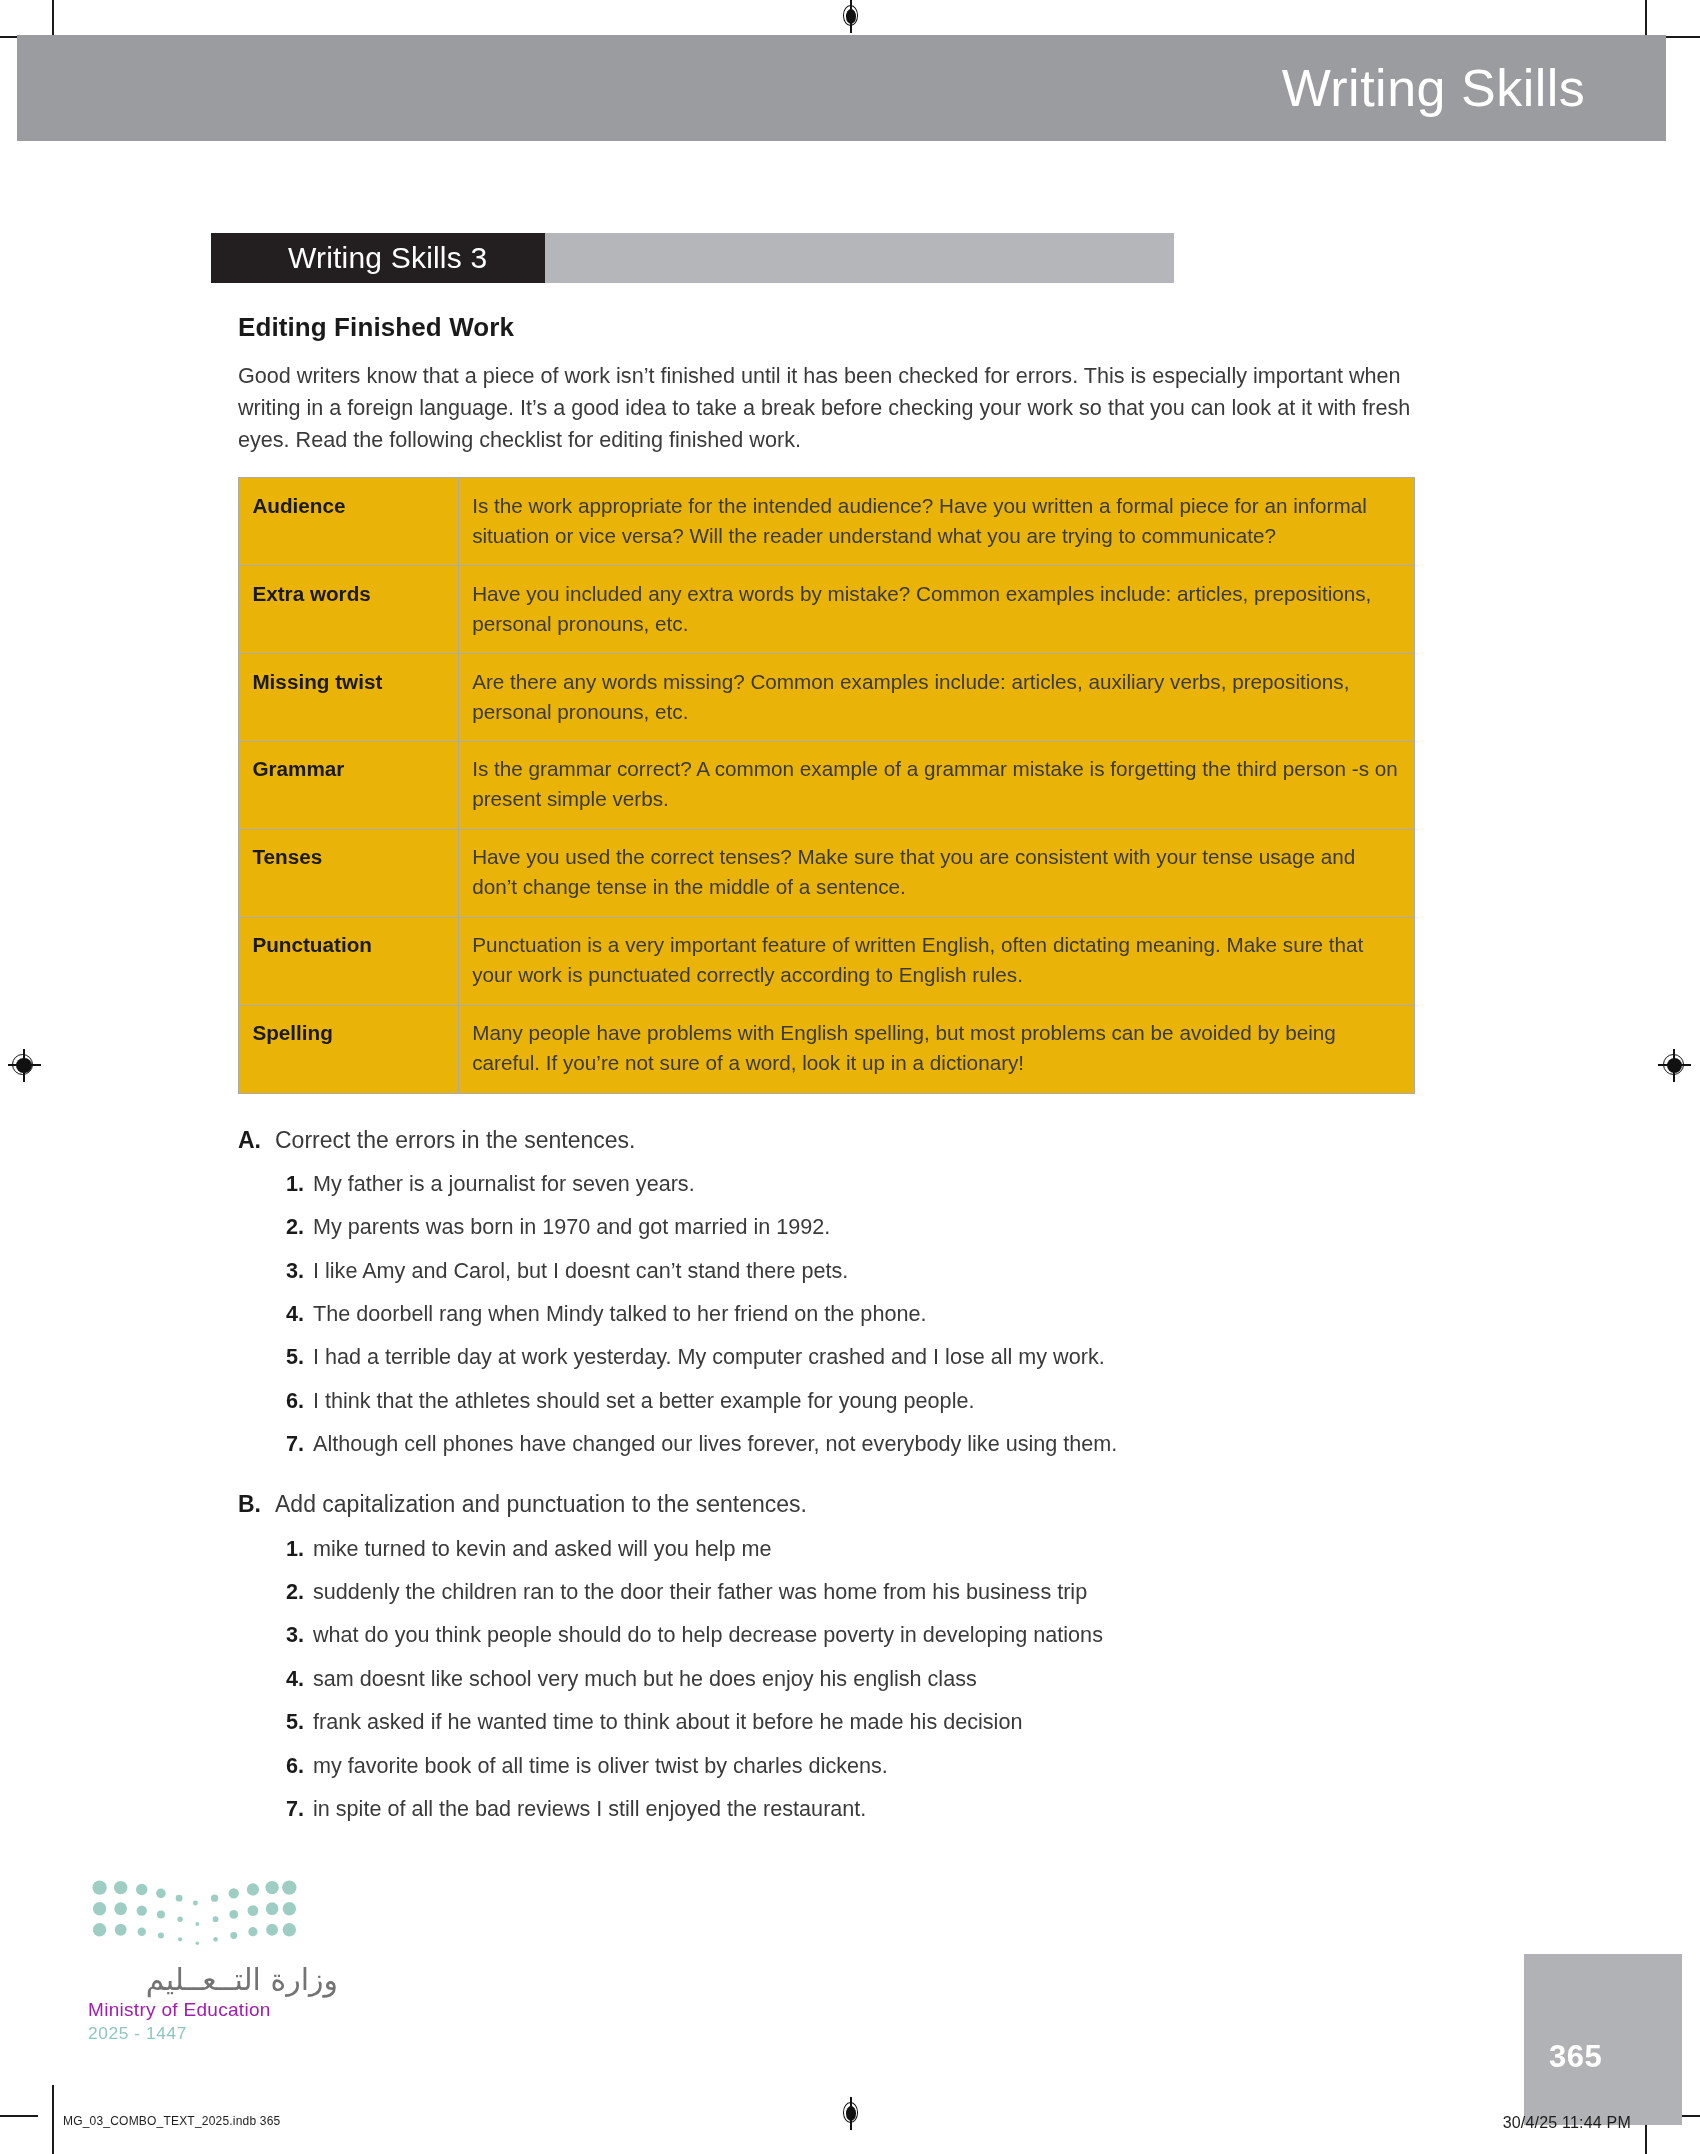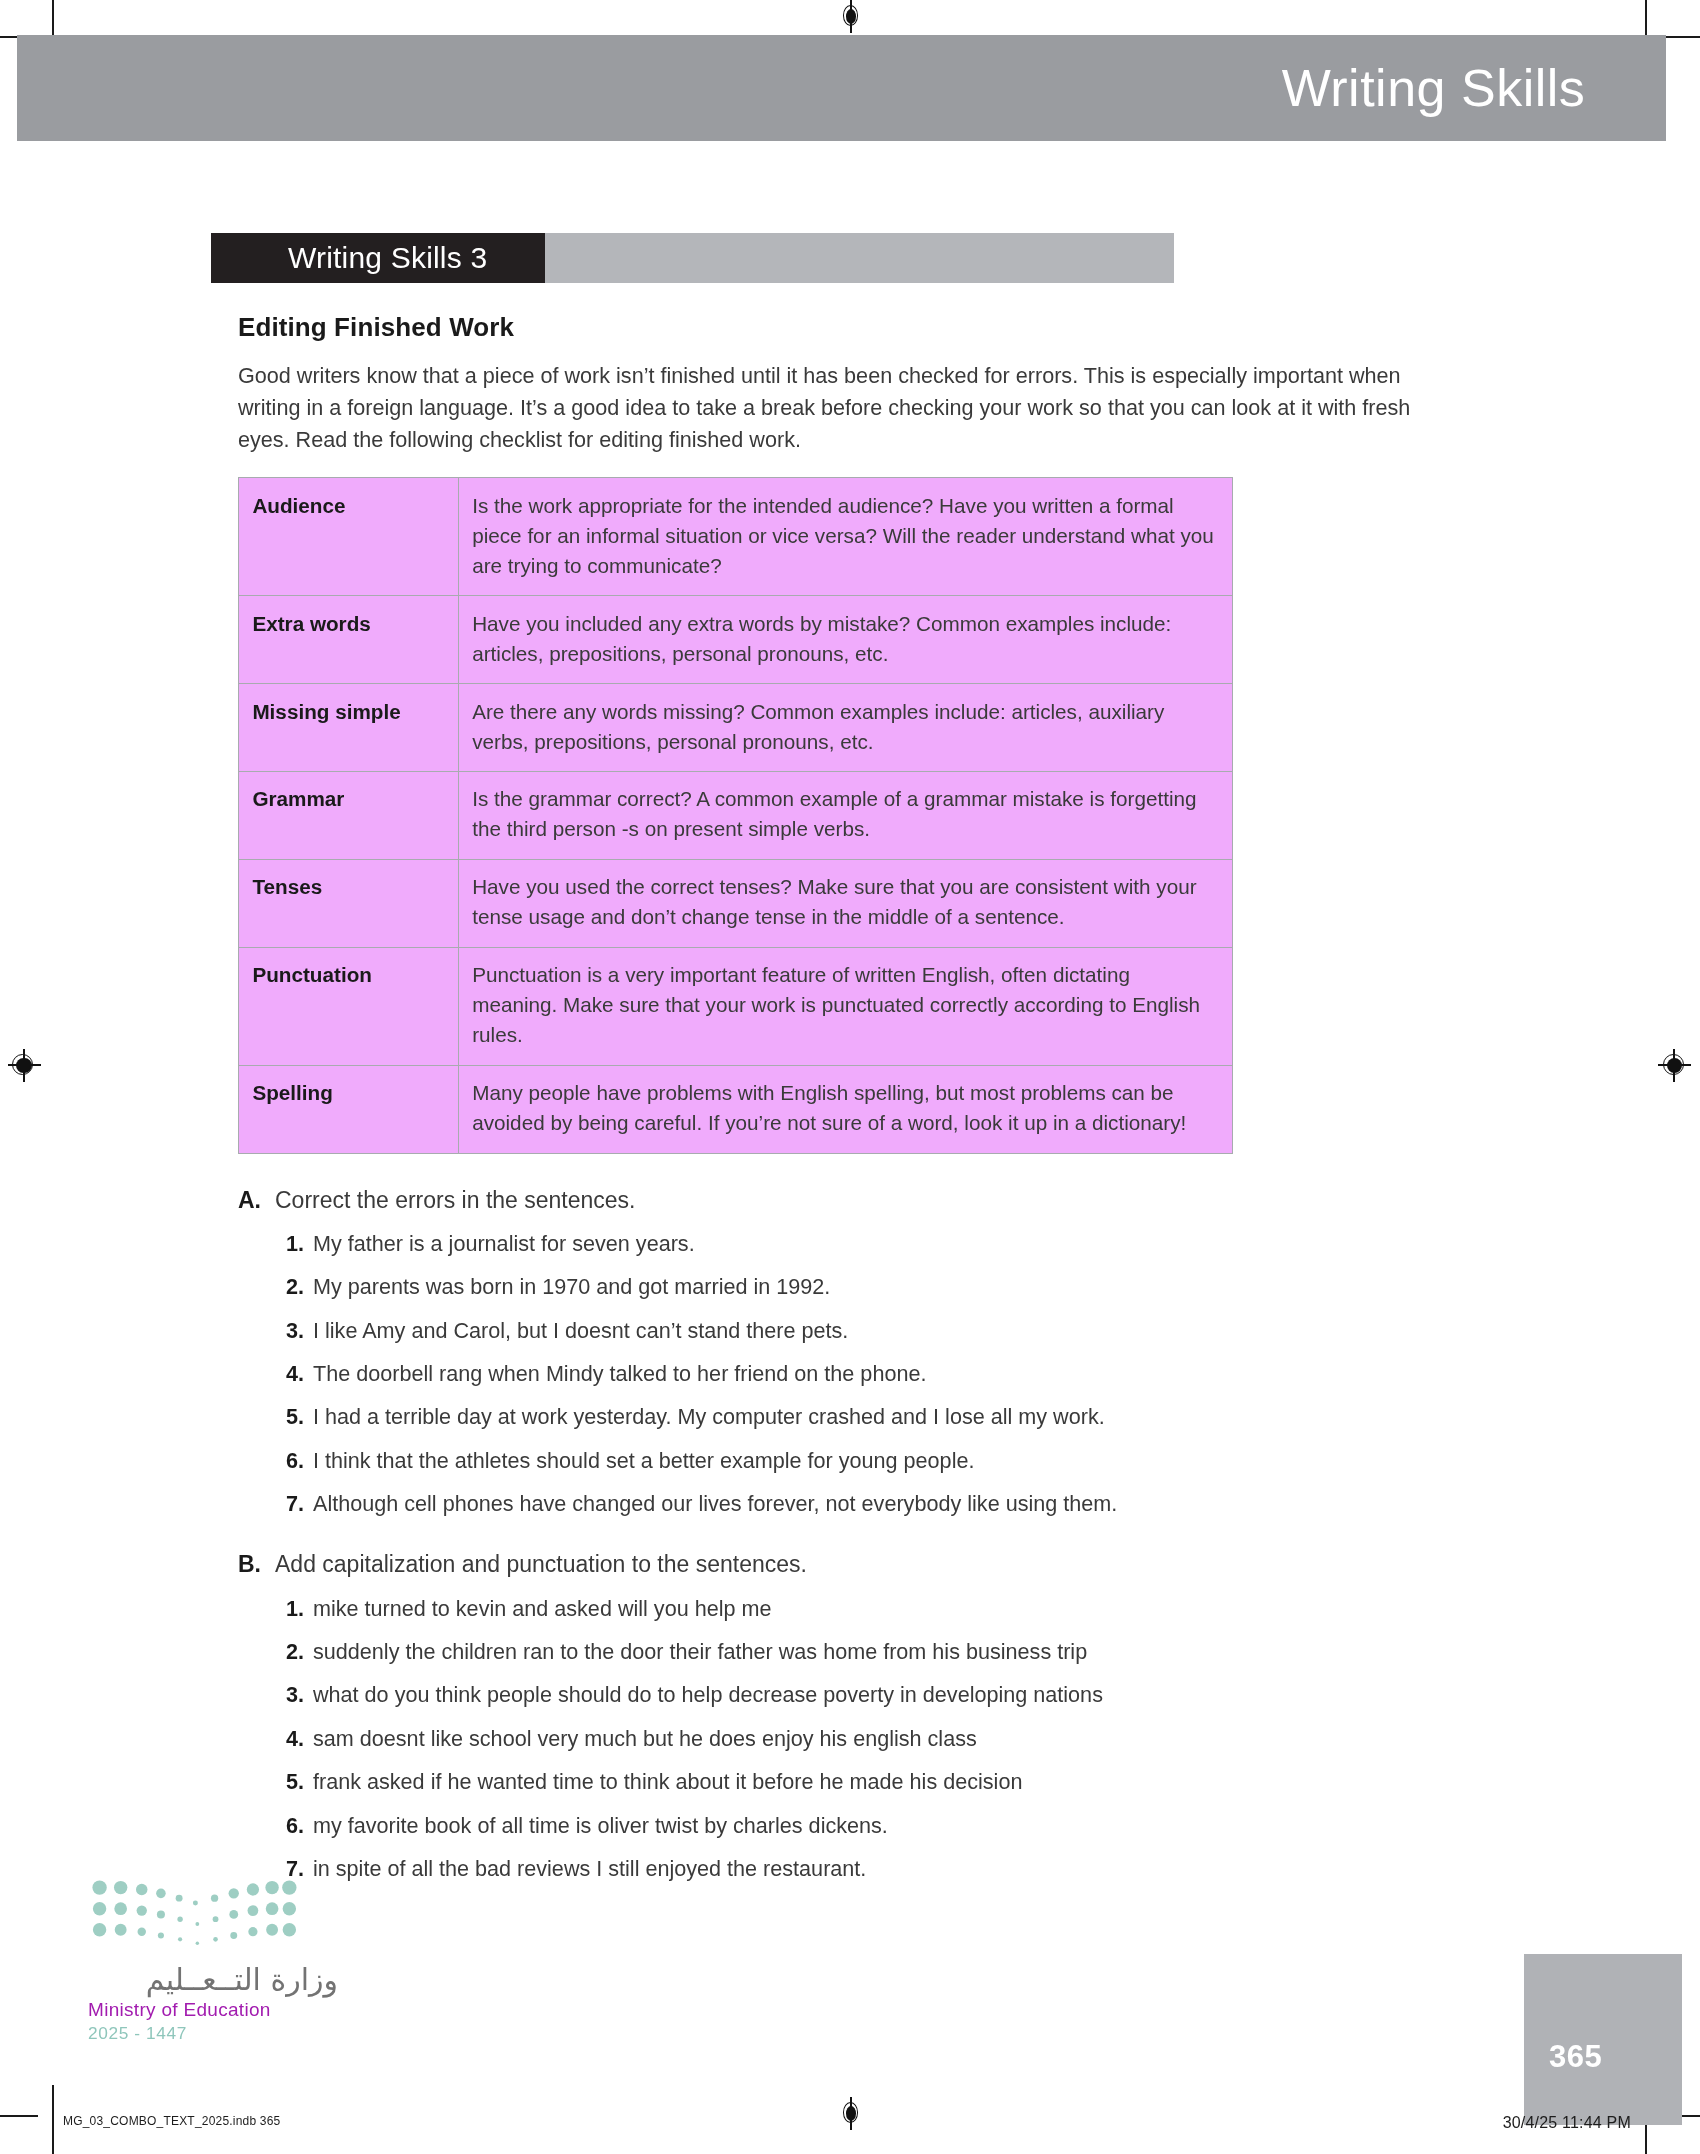--- a/index.html
+++ b/index.html
@@ -132,24 +132,24 @@
   #intro-paragraph {
     font-size: 21.6px;
     line-height: 32px;
     color: #3a3a3a;
     margin: 0 0 21px 0;
     width: 1191px;
   }
 
   
   #checklist-table {
-    width: 995px;
+    width: 1177px;
     border-collapse: collapse;
     border: 1.9px solid #a8abaf;
-    background: #f0abfc;
+    background: #eab308;
     table-layout: fixed;
   }
   #checklist-table td {
     border: 1.4px solid #a8abaf;
     padding: 12.5px 13.4px 14.4px 13.4px;
     vertical-align: top;
     font-size: 20.7px;
     line-height: 30px;
     color: #3a3a3a;
   }
@@ -332,21 +332,21 @@
       <tbody>
         <tr>
           <td class="cat">Audience</td>
           <td class="desc">Is the work appropriate for the intended audience? Have you written a formal piece for an informal situation or vice versa? Will the reader understand what you are trying to communicate?</td>
         </tr>
         <tr>
           <td class="cat">Extra words</td>
           <td class="desc">Have you included any extra words by mistake? Common examples include: articles, prepositions, personal pronouns, etc.</td>
         </tr>
         <tr>
-          <td class="cat">Missing simple</td>
+          <td class="cat">Missing twist</td>
           <td class="desc">Are there any words missing? Common examples include: articles, auxiliary verbs, prepositions, personal pronouns, etc.</td>
         </tr>
         <tr>
           <td class="cat">Grammar</td>
           <td class="desc">Is the grammar correct? A common example of a grammar mistake is forgetting the third person -s on present simple verbs.</td>
         </tr>
         <tr>
           <td class="cat">Tenses</td>
           <td class="desc">Have you used the correct tenses? Make sure that you are consistent with your tense usage and don’t change tense in the middle of a sentence.</td>
         </tr>

